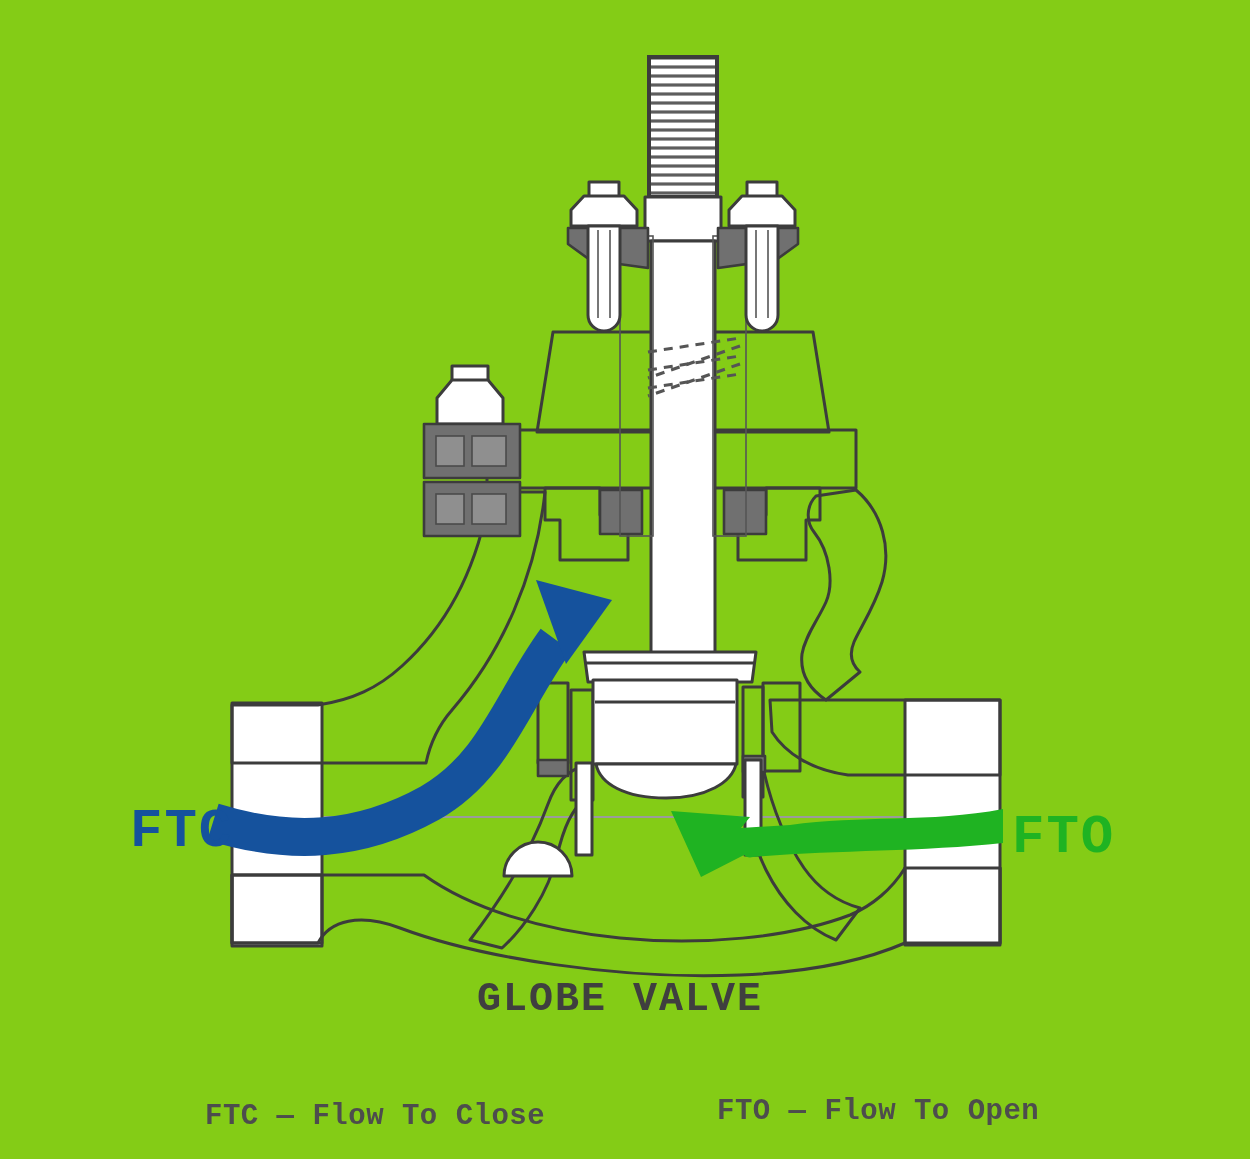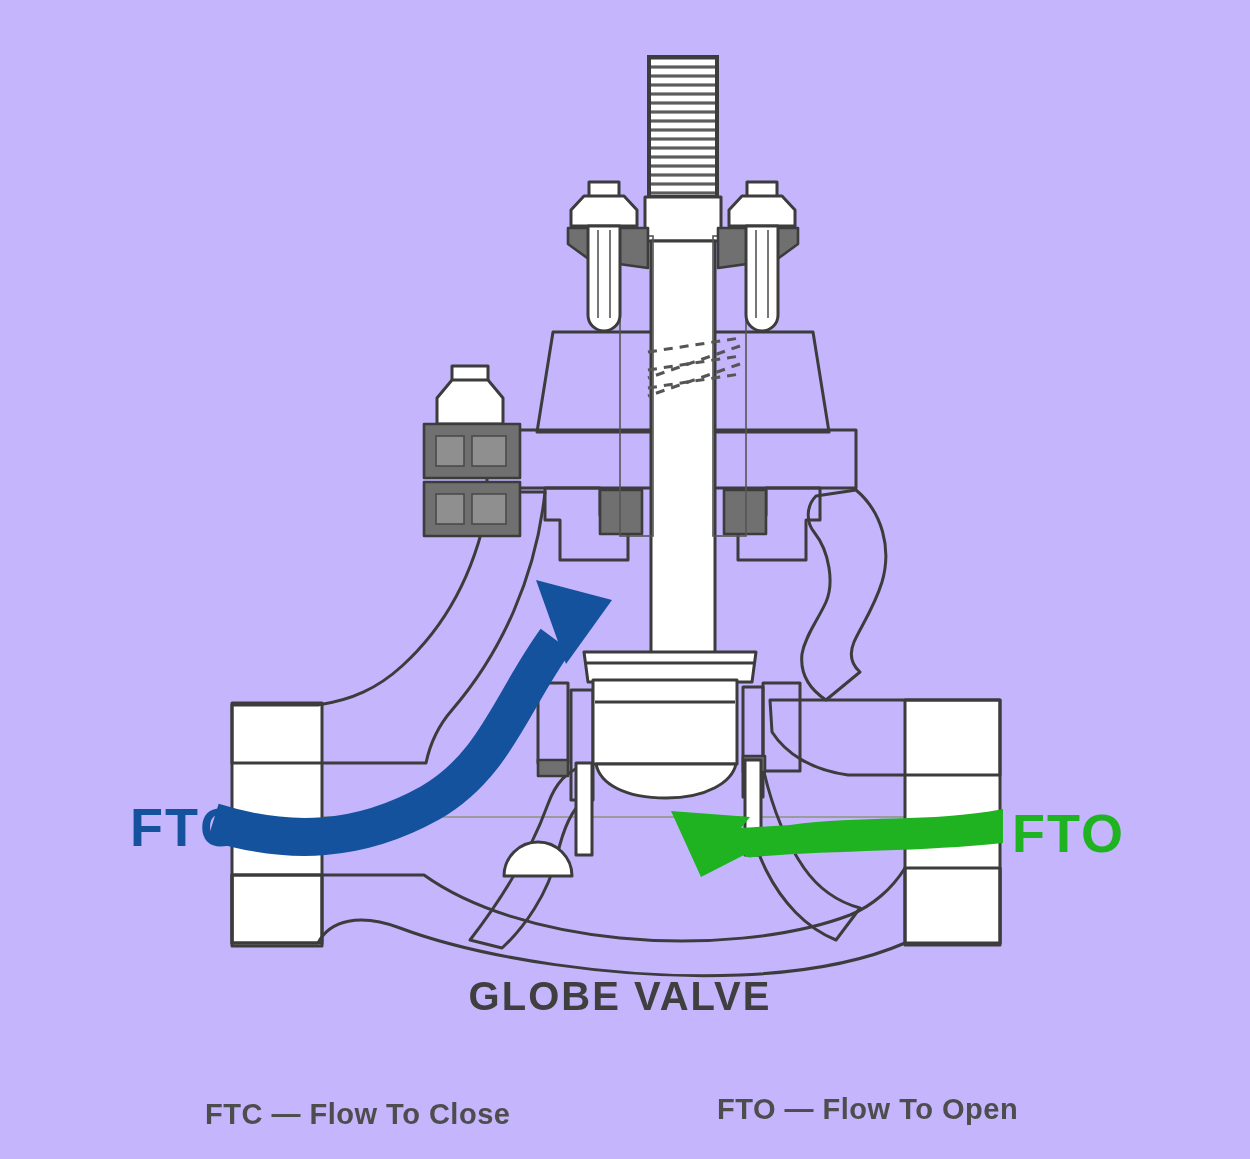--- a/index.html
+++ b/index.html
@@ -1,17 +1,17 @@
 <!DOCTYPE html>
 <html><head>
 <meta charset="utf-8">
 <style>
   html,body{margin:0;padding:0;background:#ffffff;}
-  .page{position:relative;width:1250px;height:1159px;background:#c4b5fd;overflow:hidden;
-        font-family:Liberation Sans, sans-serif;}
+  .page{position:relative;width:1250px;height:1159px;background:#84cc16;overflow:hidden;
+        font-family:Liberation Mono, monospace;}
   svg{display:block}
   .ol{stroke:#3c3c3c;stroke-width:3;stroke-linejoin:round;fill:none}
   .olw{stroke:#3c3c3c;stroke-width:3;stroke-linejoin:round;fill:#ffffff}
   .olthin{stroke:#555;stroke-width:1.6;fill:none}
   .dark{fill:#707070;stroke:#3c3c3c;stroke-width:2.6;stroke-linejoin:round}
   .dark2{fill:#8f8f8f;stroke:#4a4a4a;stroke-width:1.6}
   .flowlbl{font-weight:bold;font-size:54px;letter-spacing:2px}
   .titlelbl{font-weight:bold;font-size:40px;letter-spacing:2px}
   .leglbl{font-weight:bold;font-size:29px;letter-spacing:0.5px}
 </style>

